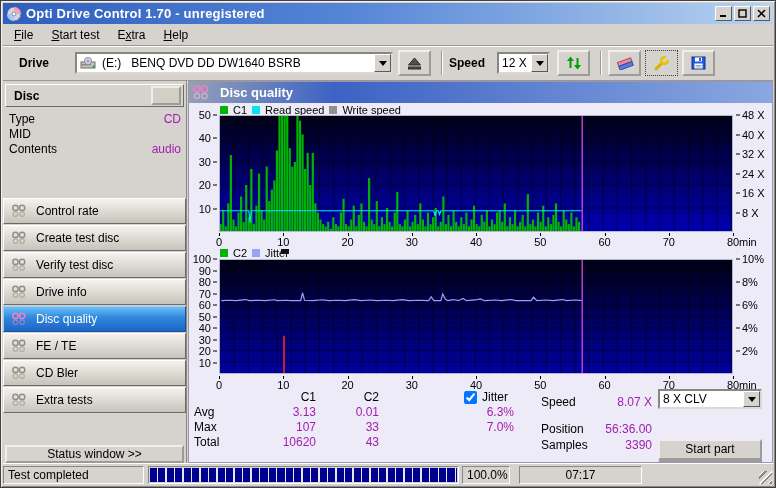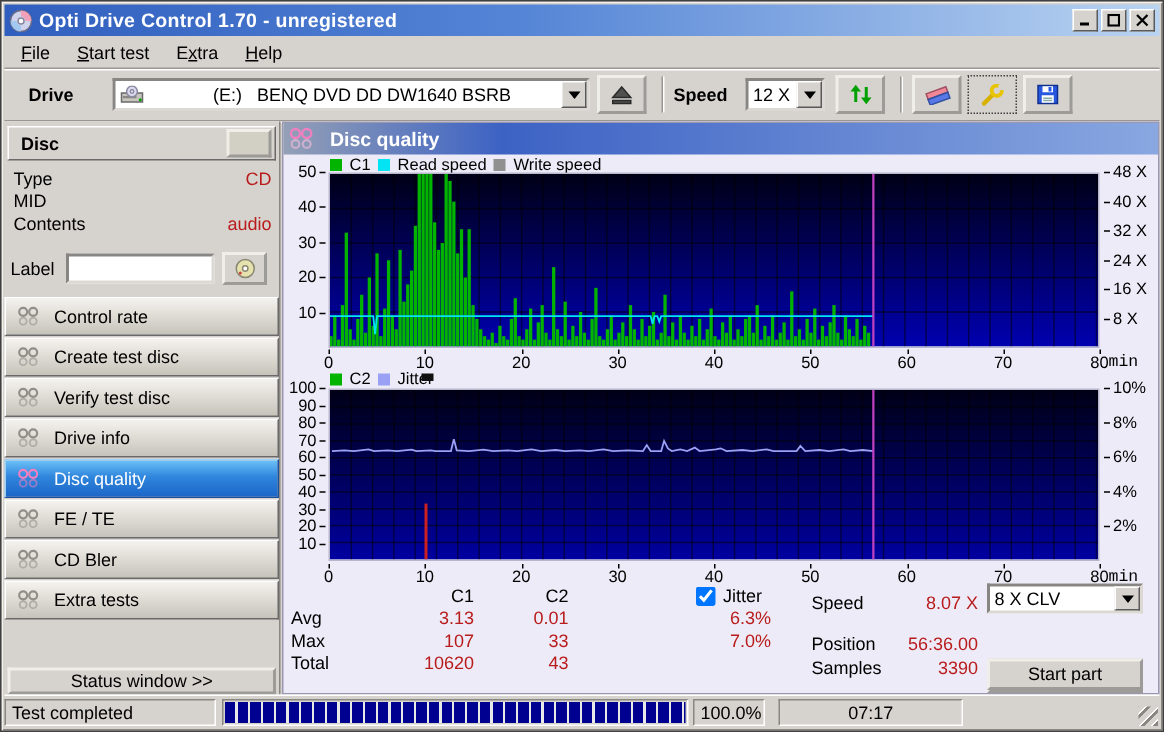--- a/index.html
+++ b/index.html
@@ -15,32 +15,32 @@
   .tb-btn{width:17px;height:15px;background:#d6d3ce;border:1px solid;border-color:#fff #5a5a5a #5a5a5a #fff;
           display:flex;align-items:center;justify-content:center;}
   
   .menubar{position:absolute;left:2px;top:23px;right:2px;height:21px;display:flex;align-items:center;padding-left:2px;background:#d6d3ce;}
   .menu-item{padding:2px 9px;}
   .groove1{position:absolute;left:2px;top:44px;right:2px;height:0;border-top:1px solid #9a9792;border-bottom:1px solid #fff;}
   
   .toolbar{position:absolute;left:2px;top:46px;right:2px;height:32px;display:flex;align-items:center;}
   .groove2{position:absolute;left:2px;top:79px;right:2px;height:0;border-top:1px solid #9a9792;border-bottom:1px solid #fff;}
   .bold{font-weight:bold;}
-  .combo{height:22px;background:#fff;border:2px inset #dcd9d4;display:flex;align-items:center;position:relative;padding-left:3px;gap:40px;}
+  .combo{height:22px;background:#fff;border:2px inset #dcd9d4;display:flex;align-items:center;position:relative;padding-left:3px;}
   .combo .arrowbtn{position:absolute;right:0;top:0;bottom:0;width:17px;background:#d6d3ce;border:1px solid;border-color:#fff #5a5a5a #5a5a5a #fff;display:flex;align-items:center;justify-content:center;}
   .tri-down{width:0;height:0;border-left:4px solid transparent;border-right:4px solid transparent;border-top:5px solid #000;}
   .toolbtn{width:33px;height:26px;background:#d6d3ce;border:2px outset #f0eee8;display:flex;align-items:center;justify-content:center;margin-right:4px;}
   .tsep{width:2px;height:24px;border-left:1px solid #9a9792;border-right:1px solid #fff;margin:0 6px;}
   
   .leftpanel{position:absolute;left:2px;top:80px;width:184px;bottom:24px;background:#d6d3ce;border-right:1px solid #8a8782;}
   .disc-header{position:absolute;left:2px;top:3px;width:179px;height:23px;border:1px solid;border-color:#fff #6a6a6a #6a6a6a #fff;display:flex;align-items:center;padding-left:8px;background:#d6d3ce;}
   .disc-header-btn{position:absolute;right:2px;top:1px;width:30px;height:19px;background:#d2cfc4;border:2px outset #f0eee8;}
   .disc-rows{position:absolute;left:4px;top:30px;width:176px;}
   .disc-row{display:flex;justify-content:space-between;height:15px;align-items:center;padding:0 2px;}
-  .bluev{color:#b91c1c;}
+  .bluev{color:#a21caf;}
   .label-row{position:absolute;left:4px;top:86px;width:178px;height:24px;display:flex;align-items:center;}
   .label-input{width:99px;height:20px;border:2px inset #dcd9d4;background:#fff;margin-left:8px;font-size:12px;padding:0 2px;font-family:"Liberation Sans",sans-serif;}
   .cd-btn{width:30px;height:22px;margin-left:5px;background:#d6d3ce;border:2px outset #f0eee8;display:flex;align-items:center;justify-content:center;}
   .sidebar{position:absolute;left:0;top:117px;width:183px;}
   .side-item{height:26px;margin-bottom:1px;border:1px solid;border-color:#fff #6a6a6a #6a6a6a #fff;
              background:linear-gradient(180deg,#f4f2ee,#dedbd4 50%,#c6c3bb);display:flex;align-items:center;padding-left:7px;gap:9px;}
   .side-item.active{background:linear-gradient(180deg,#6cc0f8,#2f86dc 45%,#1c66c8);color:#fff;border-color:#9ccff4 #1a50a0 #1a50a0 #9ccff4;}
   .statuswin-btn{position:absolute;left:2px;top:364px;width:179px;height:18px;background:#d6d3ce;border:2px outset #f0eee8;text-align:center;line-height:14px;}
   
   .mainpanel{position:absolute;left:187px;top:80px;width:585px;bottom:24px;background:#edebf7;border:1px solid #9a98b0;}
@@ -52,21 +52,21 @@
   .plot svg{display:block;width:100%;height:100%;}
   .gutterL{position:absolute;left:0;width:29px;}
   .gutterR{position:absolute;left:546px;width:38px;}
   .xrow{position:absolute;left:30px;width:514px;height:14px;font-size:11px;}
   .tick-x{position:absolute;top:3px;transform:translateX(-50%);}
   .tick-mark-x{position:absolute;top:0;width:1px;height:3px;background:#000;}
   .tick-yl{position:absolute;right:7px;transform:translateY(50%);font-size:11px;}
   .tick-mark-l{position:absolute;right:1px;width:4px;height:1px;background:#000;transform:translateY(50%);}
   .tick-yr{position:absolute;left:7px;transform:translateY(50%);font-size:11px;}
   .tick-mark-r{position:absolute;left:1px;width:4px;height:1px;background:#000;transform:translateY(50%);}
-  .xunit{position:absolute;left:calc(100% + 6px);top:3px;font-family:Liberation Mono, monospace;}
+  .xunit{position:absolute;left:calc(100% + 6px);top:3px;}
   .blackmark{position:absolute;left:92px;top:167px;width:8px;height:5px;background:#111;}
   
   .stat{position:absolute;height:14px;}
   .ra{text-align:right;}
   .ctrl-select{position:absolute;left:469px;top:307px;width:104px;height:20px;}
   .push{position:absolute;left:469px;width:104px;height:21px;background:#d6d3ce;border:2px outset #f0eee8;text-align:center;line-height:17px;}
   .jitter-chk{position:absolute;left:275px;top:308px;display:flex;align-items:center;gap:5px;height:14px;}
   .jitter-chk input{width:13px;height:13px;margin:0;}
   
   .statusbar{position:absolute;left:2px;bottom:2px;right:2px;height:22px;background:#d6d3ce;border-top:1px solid #fff;display:flex;align-items:center;}
@@ -192,31 +192,20 @@
         <span class="bluev">CD</span>
       </div>
       <div class="disc-row">
         <span>MID</span>
         <span class="bluev"></span>
       </div>
       <div class="disc-row">
         <span>Contents</span>
         <span class="bluev">audio</span>
       </div>
-    </div>
-    <div class="label-row">
-      <span>Label</span>
-      <input class="label-input" value="" style="">
-      <span class="cd-btn">
-        <svg width="15" height="14" viewBox="0 0 15 14">
-          <circle cx="7.5" cy="7" r="6" fill="#e6e2ae" stroke="#8a8872"></circle>
-          <circle cx="7.5" cy="7" r="1.8" fill="#fff" stroke="#8a8872"></circle>
-          <circle cx="4.2" cy="10" r="1" fill="#d04040"></circle>
-        </svg>
-      </span>
     </div>
     <div class="sidebar">
         <div class="side-item">
           <svg width="16" height="14" viewBox="0 0 18 15">
             <circle cx="5" cy="4" r="3" fill="none" stroke="#908e88" stroke-width="1.6"></circle>
             <circle cx="12.5" cy="4" r="3" fill="none" stroke="#908e88" stroke-width="1.6"></circle>
             <circle cx="5" cy="11" r="2.6" fill="none" stroke="#908e88" stroke-width="1.4" opacity="0.55"></circle>
             <circle cx="12.5" cy="11" r="2.6" fill="none" stroke="#908e88" stroke-width="1.4" opacity="0.55"></circle>
           </svg>
           <span>Control rate</span>

